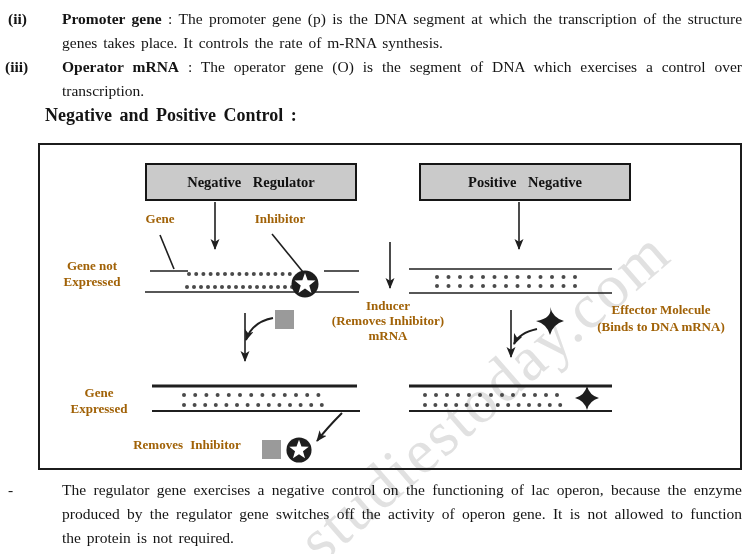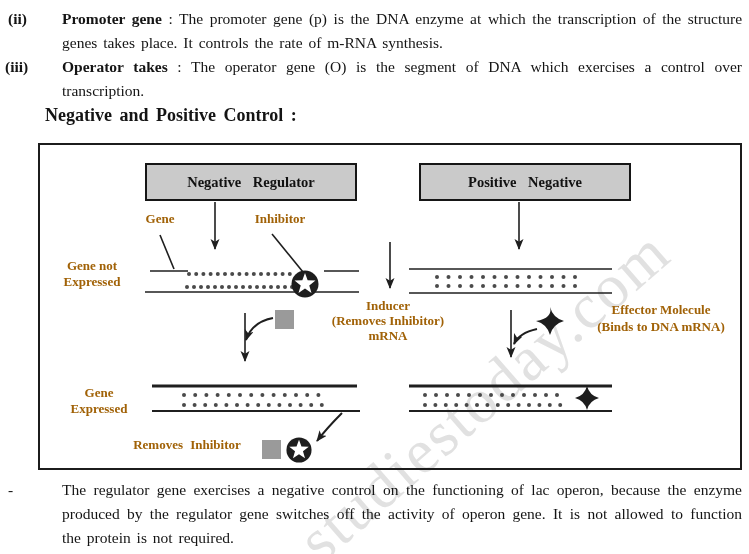--- a/index.html
+++ b/index.html
@@ -47,25 +47,25 @@
 </head>
 <body>
 
 <div class="page">
 
   <div class="watermark">studiestoday.com</div>
 
   <div class="textblock" id="topText">
     <div class="para">
       <span class="marker">(ii)</span>
-      <span class="term">Promoter gene</span><span> : The promoter gene (p) is the DNA enzyme at which the transcription of the structure genes takes place. It controls the rate of m-RNA synthesis.</span>
+      <span class="term">Promoter gene</span><span> : The promoter gene (p) is the DNA segment at which the transcription of the structure genes takes place. It controls the rate of m-RNA synthesis.</span>
     </div>
     <div class="para m3">
       <span class="marker">(iii)</span>
-      <span class="term">Operator takes</span><span> : The operator gene (O) is the segment of DNA which exercises a control over transcription.</span>
+      <span class="term">Operator mRNA</span><span> : The operator gene (O) is the segment of DNA which exercises a control over transcription.</span>
     </div>
     <div class="heading">Negative and Positive Control :</div>
   </div>
 
   <div class="diagram">
 
     <svg class="dsvg" width="700" height="323" viewBox="0 0 700 323">
       <defs>
         <marker id="ah" markerUnits="userSpaceOnUse" markerWidth="14" markerHeight="14" refX="10" refY="4.5" orient="auto">
           <path d="M0,0 L11,4.5 L0,9 L2.8,4.5 Z" fill="#1f1f1f"></path>

